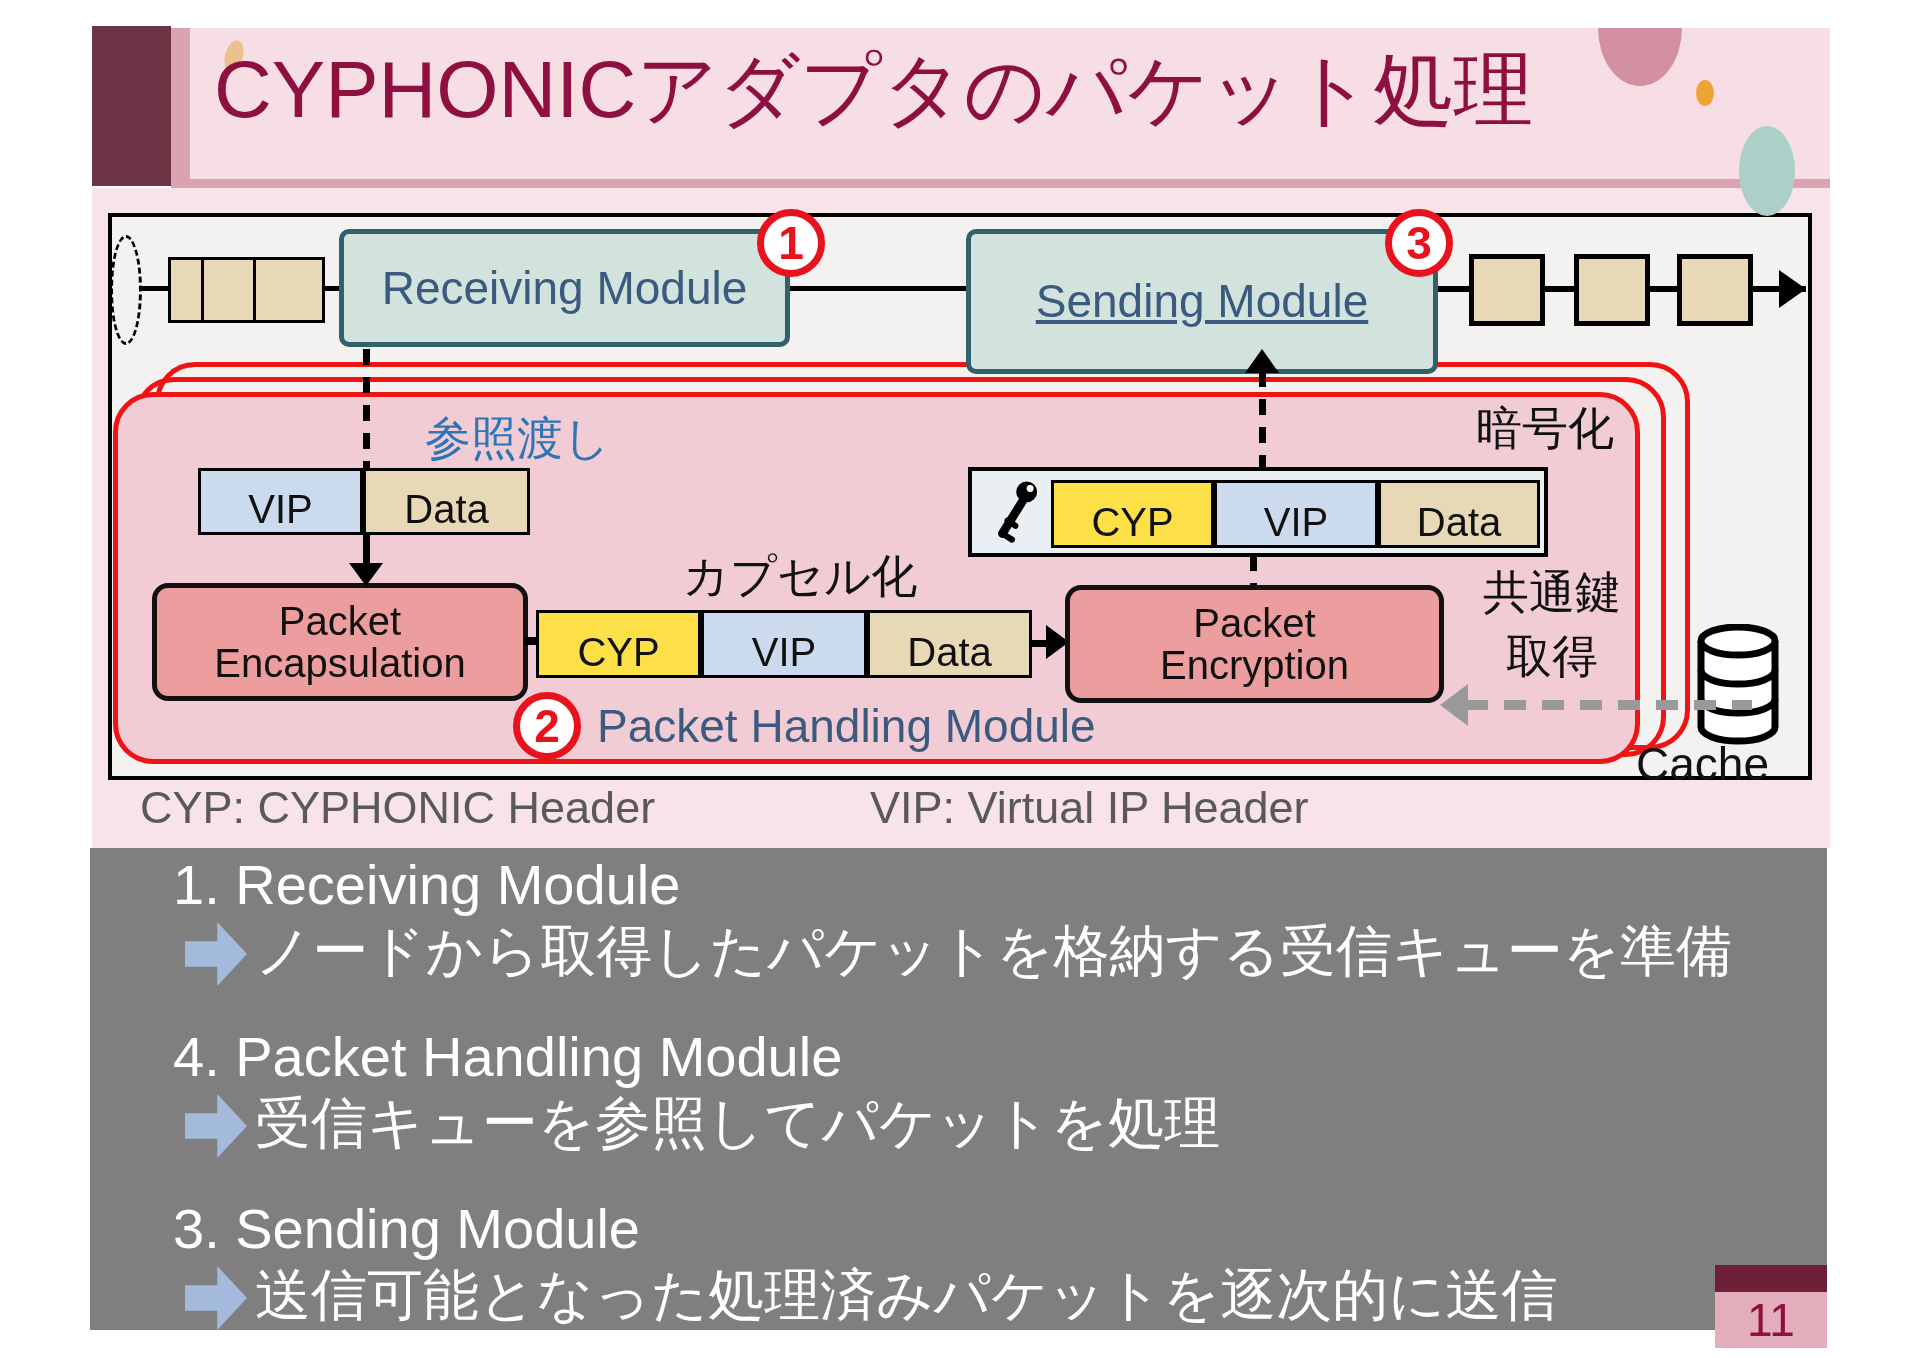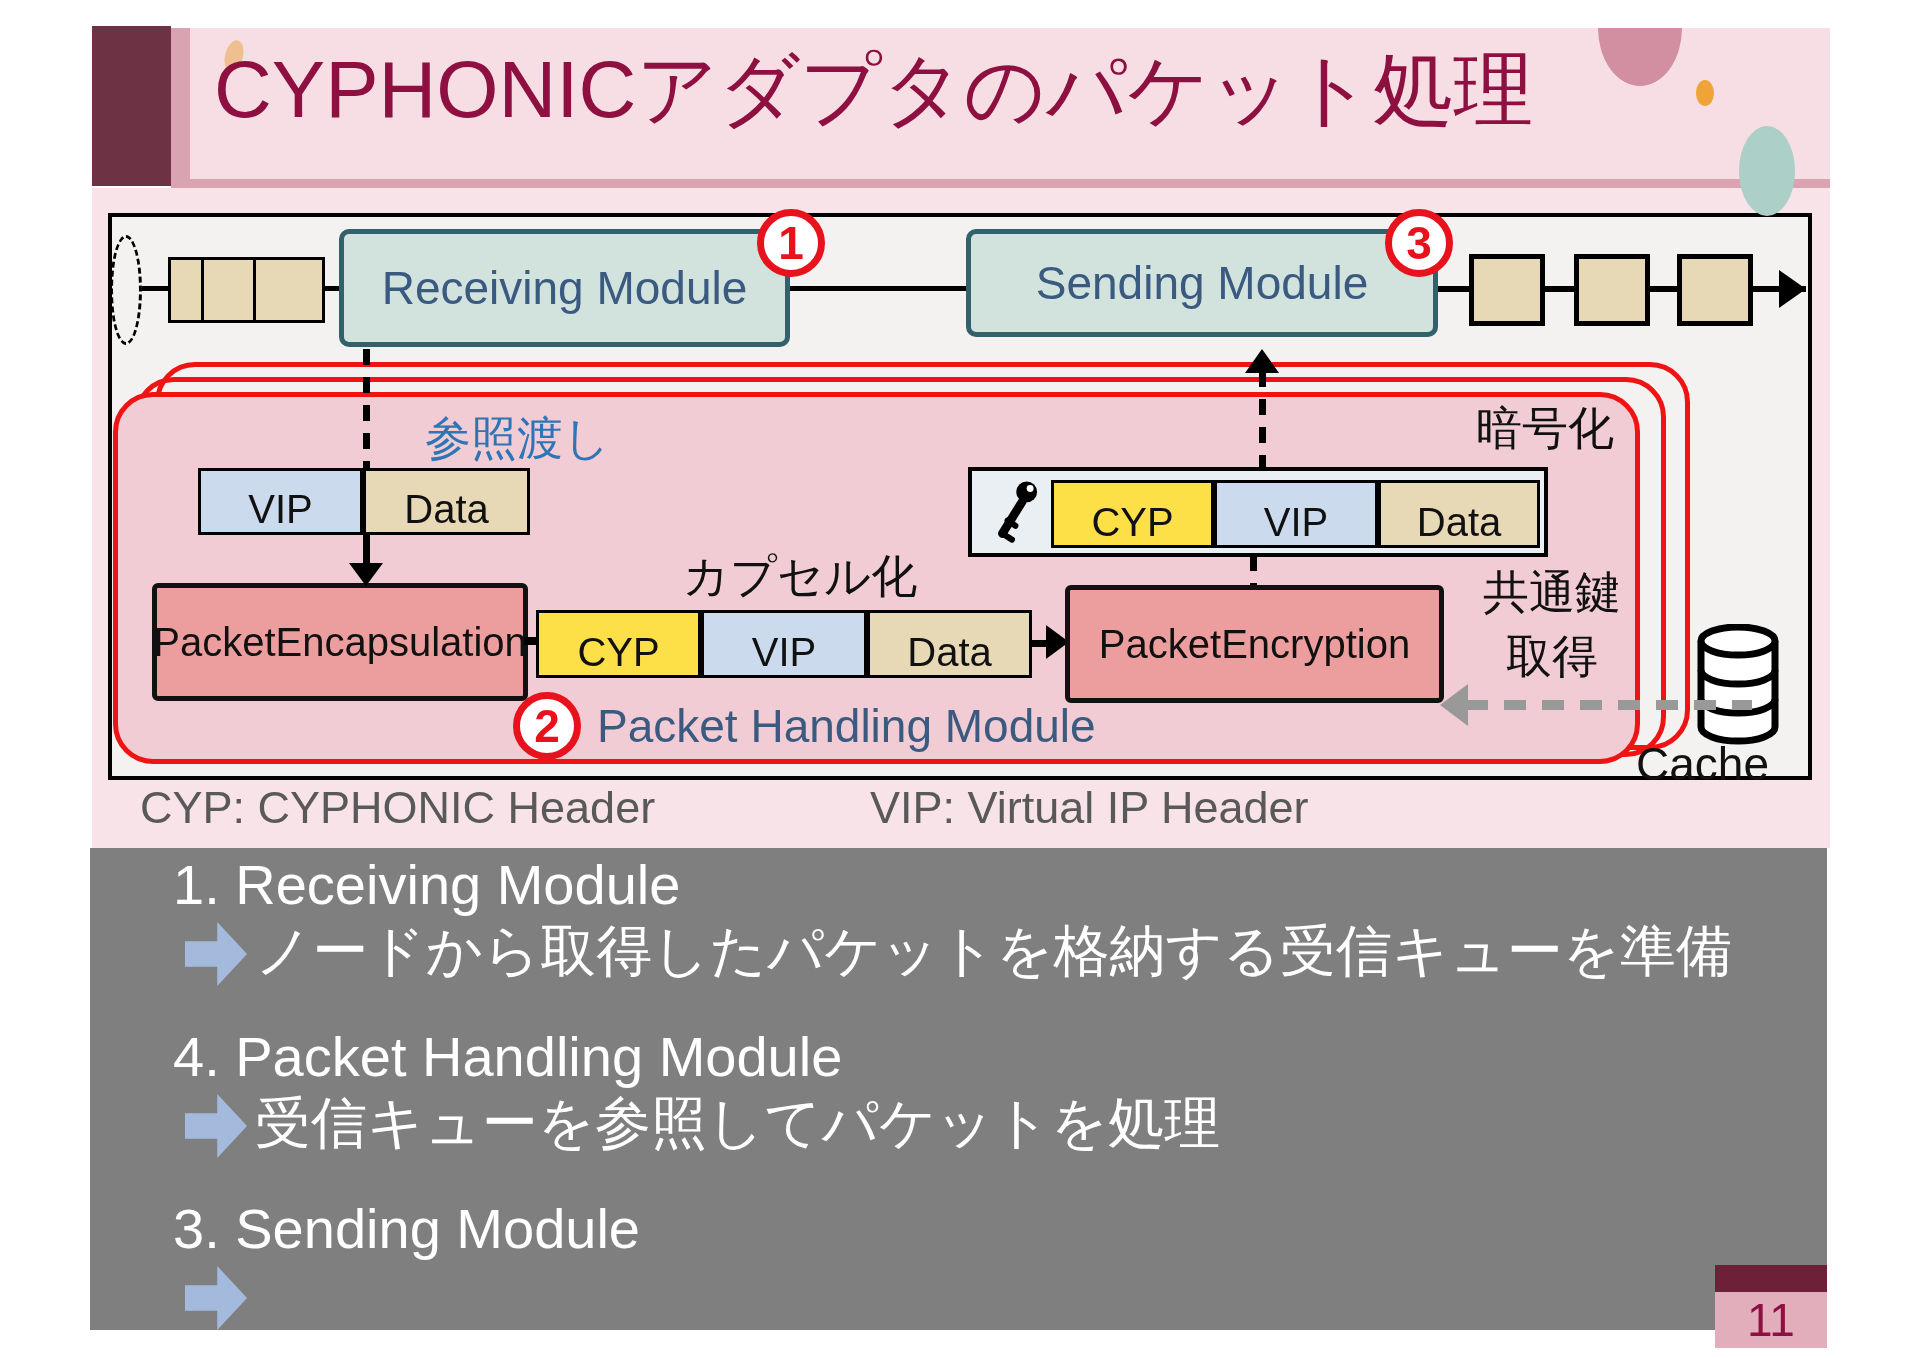--- a/index.html
+++ b/index.html
@@ -46,22 +46,22 @@
 
   .vdash { width:7px; background:repeating-linear-gradient(to bottom,#000 0 16px,transparent 16px 28px); z-index:4; }
   .hdash-gray { height:10px; background:repeating-linear-gradient(to right,#999 0 22px,transparent 22px 38px); z-index:4; }
 
   .seg { border:3px solid #000; display:flex; align-items:flex-end; justify-content:center;
          font-size:40px; color:#111; z-index:3; }
   .seg-blue  { background:#ccdaed; }
   .seg-tan   { background:#e7d8b6; }
   .seg-green { background:#fde047; }
 
-  .salmon-box { background:#ec9d9d; border:5px solid #111; border-radius:6px; z-index:3;
-                display:flex; flex-direction:row; align-items:center; justify-content:center;
+  .salmon-box { background:#ec9d9d; border:5px solid #111; border-radius:16px; z-index:3;
+                display:flex; flex-direction:column; align-items:center; justify-content:center;
                 color:#111; font-size:40px; line-height:1.25; }
   .p3-frame { left:968px; top:467px; width:580px; height:90px; background:#e9eff3; border:4px solid #000; z-index:3; }
 
   .jp-blue  { color:#2e75b6; font-size:46px; z-index:4; }
   .jp-black { color:#111; font-size:46px; z-index:4; }
   .legend { font-size:45px; color:#595959; z-index:2; }
   .phm-title { color:#3b5a80; font-size:46px; z-index:4; }
 
   
   .notes { left:90px; top:848px; width:1737px; height:482px; background:#7f7f7f; z-index:1; }
@@ -99,21 +99,21 @@
     <div class="q-div" style="left:82px;"></div>
   </div>
   <div class="abs hline" style="left:325px; top:286px; width:14px; height:5px;"></div>
   <div class="abs teal-box" style="left:339px; top:229px; width:451px; height:118px;">
     <span class="txt">Receiving Module</span>
   </div>
   <div class="abs badge" style="left:757px; top:209px;">
     <span>1</span>
   </div>
   <div class="abs hline" style="left:790px; top:286px; width:176px; height:5px;"></div>
-  <div class="abs teal-box" style="left:966px; top:229px; width:472px; height:108px;">
+  <div class="abs teal-box" style="left:966px; top:229px; width:472px; height:145px;text-decoration:underline;">
     <span class="txt">Sending Module</span>
   </div>
   <div class="abs badge" style="left:1385px; top:209px;">
     <span>3</span>
   </div>
   <div class="abs hline" style="left:1438px; top:286px; width:368px; height:6px;"></div>
   <div class="abs out-sq" style="left:1469px; top:254px;"></div>
   <div class="abs out-sq" style="left:1574px; top:254px;"></div>
   <div class="abs out-sq" style="left:1677px; top:254px;"></div>
   <div class="abs tri-right" style="left:1779px; top:270px;"></div>
@@ -204,19 +204,20 @@
   <div class="abs txt note-head" style="left:173px; top:856px;">1. Receiving Module</div>
   <div class="abs note-arrow" style="left:185px; top:922px;"></div>
   <div class="abs txt note-body" style="left:255px; top:922px;">ノードから取得したパケットを格納する受信キューを準備</div>
 
   <div class="abs txt note-head" style="left:173px; top:1028px;">4. Packet Handling Module</div>
   <div class="abs note-arrow" style="left:185px; top:1094px;"></div>
   <div class="abs txt note-body" style="left:255px; top:1094px;">受信キューを参照してパケットを処理</div>
 
   <div class="abs txt note-head" style="left:173px; top:1200px;">3. Sending Module</div>
   <div class="abs note-arrow" style="left:185px; top:1266px;"></div>
+  <div class="abs txt note-body" style="left:255px; top:1266px;">送信可能となった処理済みパケットを逐次的に送信</div>
 
   <div class="abs pagenum-bar"></div>
   <div class="abs pagenum-body">
     <span>11</span>
   </div>
 
 </div>
 
 </body></html>

